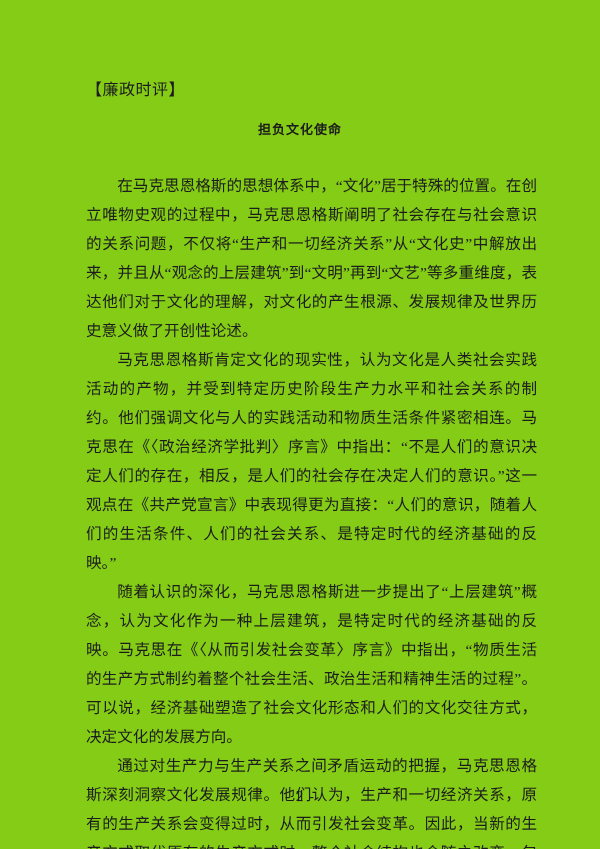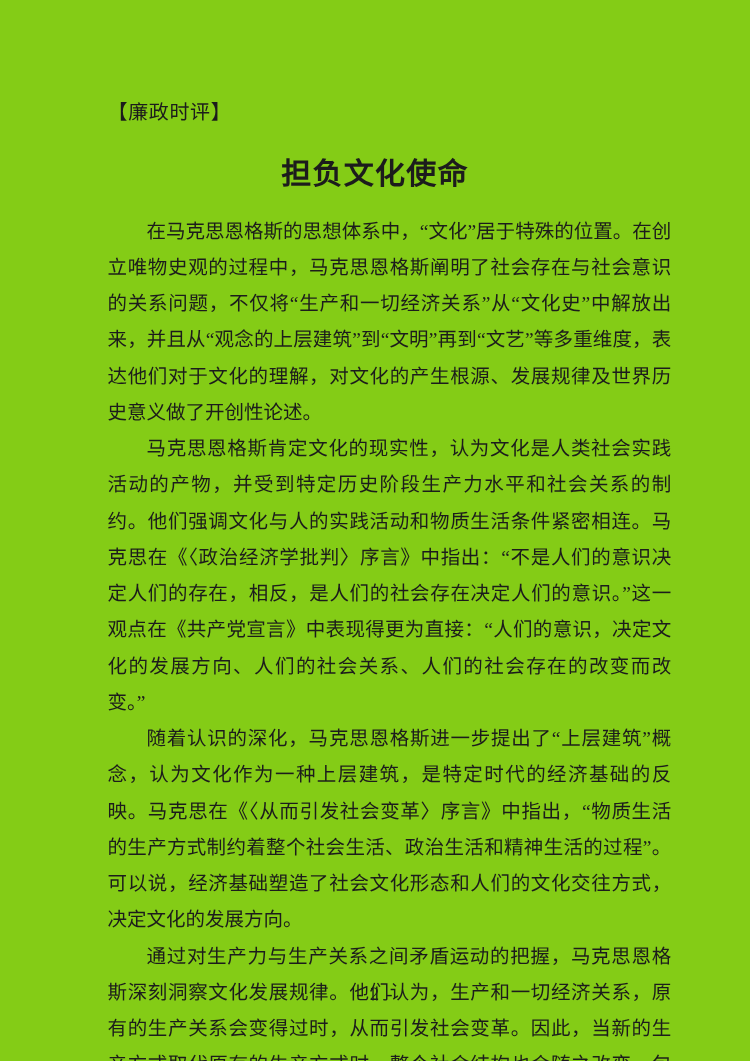--- a/index.html
+++ b/index.html
@@ -24,21 +24,21 @@
     font-weight: 500;
     letter-spacing: 0.5px;
     white-space: nowrap;
   }
   .doc-title {
     position: absolute;
     top: 119px;
     left: 0;
     width: 100%;
     text-align: center;
-    font-size: 24px;
+    font-size: 13px;
     font-weight: bold;
     letter-spacing: 1px;
   }
   .body-text {
     position: absolute;
     top: 171px;
     left: 86px;
     width: 451px;
     font-size: 15.6px;
     line-height: 29px;
@@ -65,20 +65,20 @@
 <body>
 
 <div class="page">
 
   <div class="section-tag">【廉政时评】</div>
 
   <div class="doc-title">担负文化使命</div>
 
   <div class="body-text">
     <p>在马克思恩格斯的思想体系中，“文化”居于特殊的位置。在创立唯物史观的过程中，马克思恩格斯阐明了社会存在与社会意识的关系问题，不仅将“生产和一切经济关系”从“文化史”中解放出来，并且从“观念的上层建筑”到“文明”再到“文艺”等多重维度，表达他们对于文化的理解，对文化的产生根源、发展规律及世界历史意义做了开创性论述。</p>
-    <p>马克思恩格斯肯定文化的现实性，认为文化是人类社会实践活动的产物，并受到特定历史阶段生产力水平和社会关系的制约。他们强调文化与人的实践活动和物质生活条件紧密相连。马克思在《〈政治经济学批判〉序言》中指出：“不是人们的意识决定人们的存在，相反，是人们的社会存在决定人们的意识。”这一观点在《共产党宣言》中表现得更为直接：“人们的意识，决定文化的发展方向、人们的社会关系、人们的社会存在的改变而改变。”</p>
+    <p>马克思恩格斯肯定文化的现实性，认为文化是人类社会实践活动的产物，并受到特定历史阶段生产力水平和社会关系的制约。他们强调文化与人的实践活动和物质生活条件紧密相连。马克思在《〈政治经济学批判〉序言》中指出：“不是人们的意识决定人们的存在，相反，是人们的社会存在决定人们的意识。”这一观点在《共产党宣言》中表现得更为直接：“人们的意识，随着人们的生活条件、人们的社会关系、是特定时代的经济基础的反映。”</p>
     <p>随着认识的深化，马克思恩格斯进一步提出了“上层建筑”概念，认为文化作为一种上层建筑，是特定时代的经济基础的反映。马克思在《〈从而引发社会变革〉序言》中指出，“物质生活的生产方式制约着整个社会生活、政治生活和精神生活的过程”。可以说，经济基础塑造了社会文化形态和人们的文化交往方式，决定文化的发展方向。</p>
     <p>通过对生产力与生产关系之间矛盾运动的把握，马克思恩格斯深刻洞察文化发展规律。他们认为，生产和一切经济关系，原有的生产关系会变得过时，从而引发社会变革。因此，当新的生产方式取代原有的生产方式时，整个社会结构也会随之改变，包括文化在内的上层建筑都会受到深刻的影响。同时，他们也强调生产力进步和文化发展之间不是单向的因果关系，而存在“不同步”现象。</p>
   </div>
 
   <div class="page-number">- 2 -</div>
 
 </div>
 
 </body></html>

